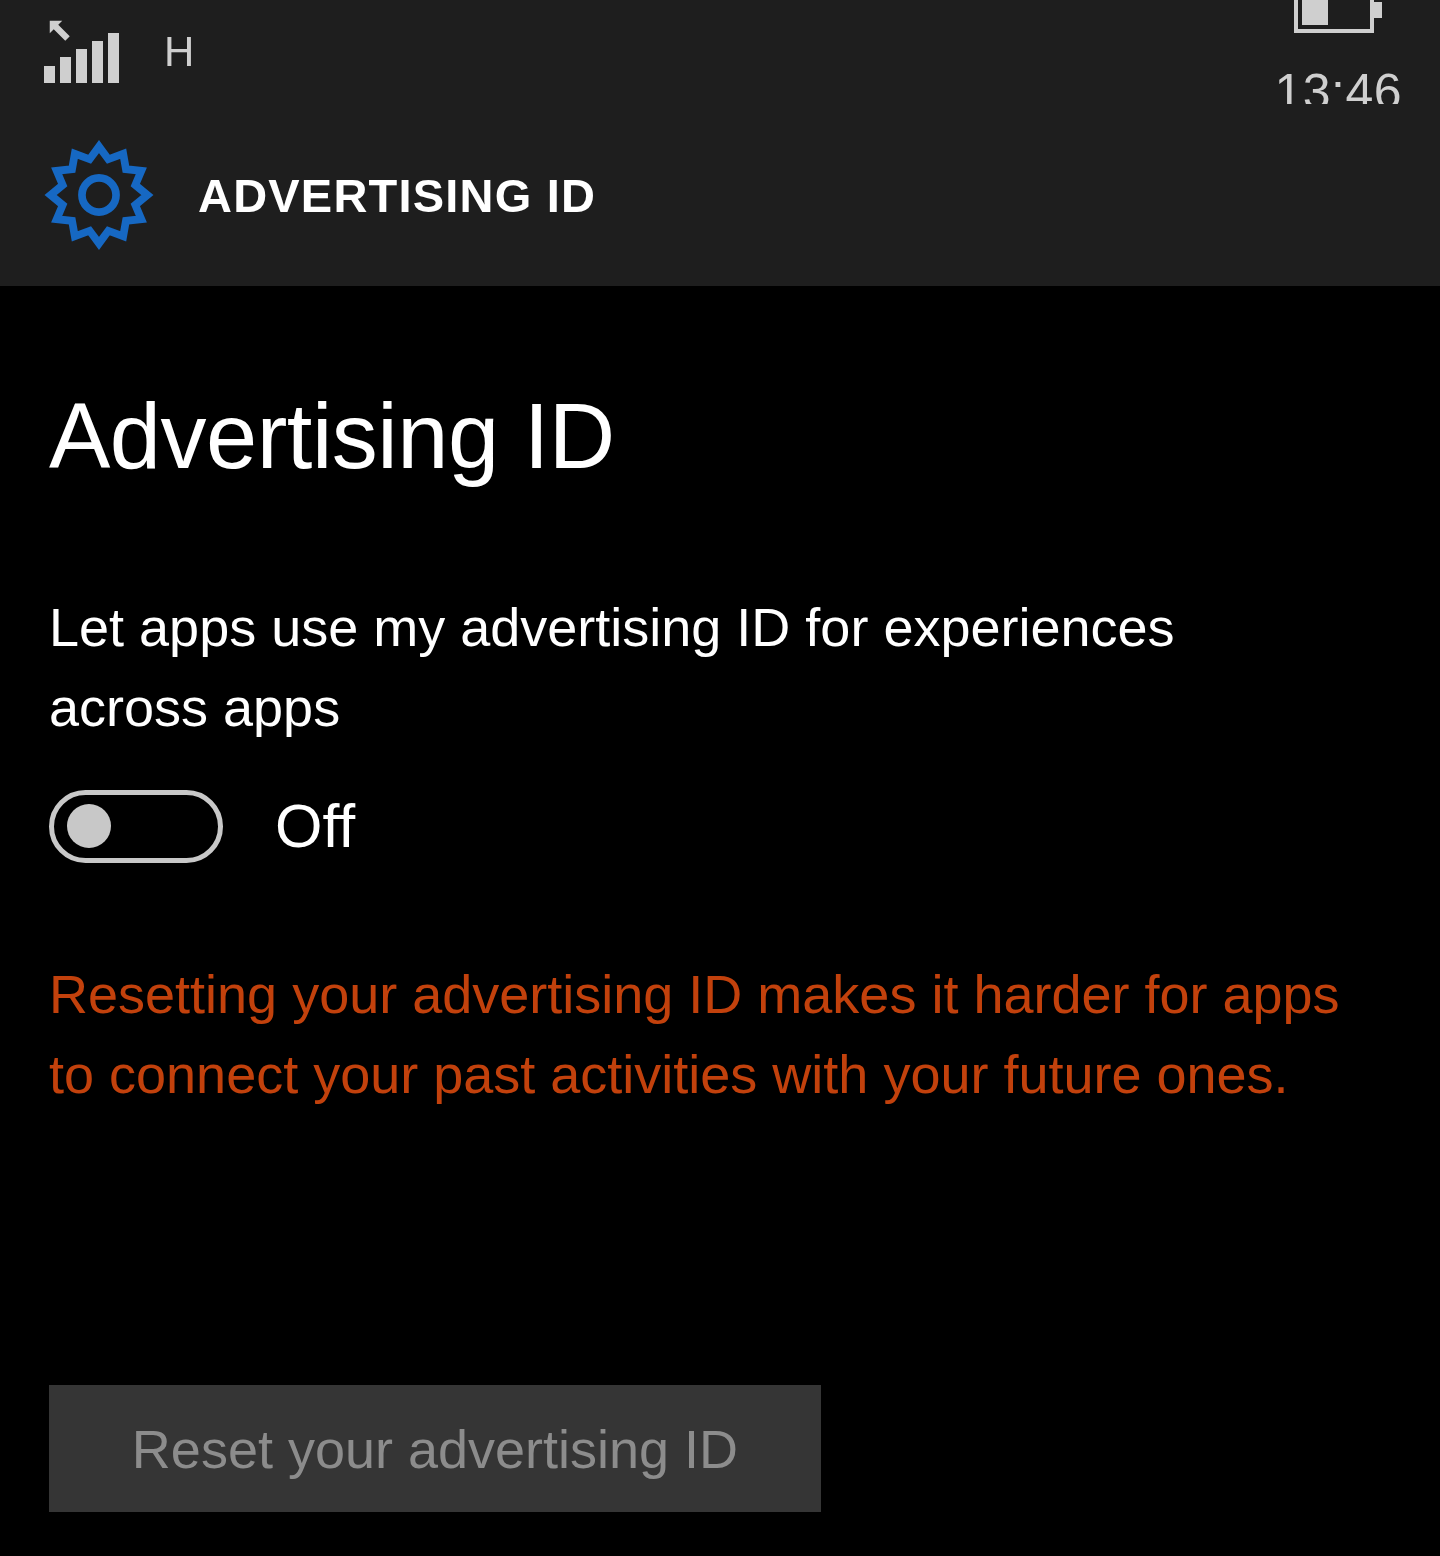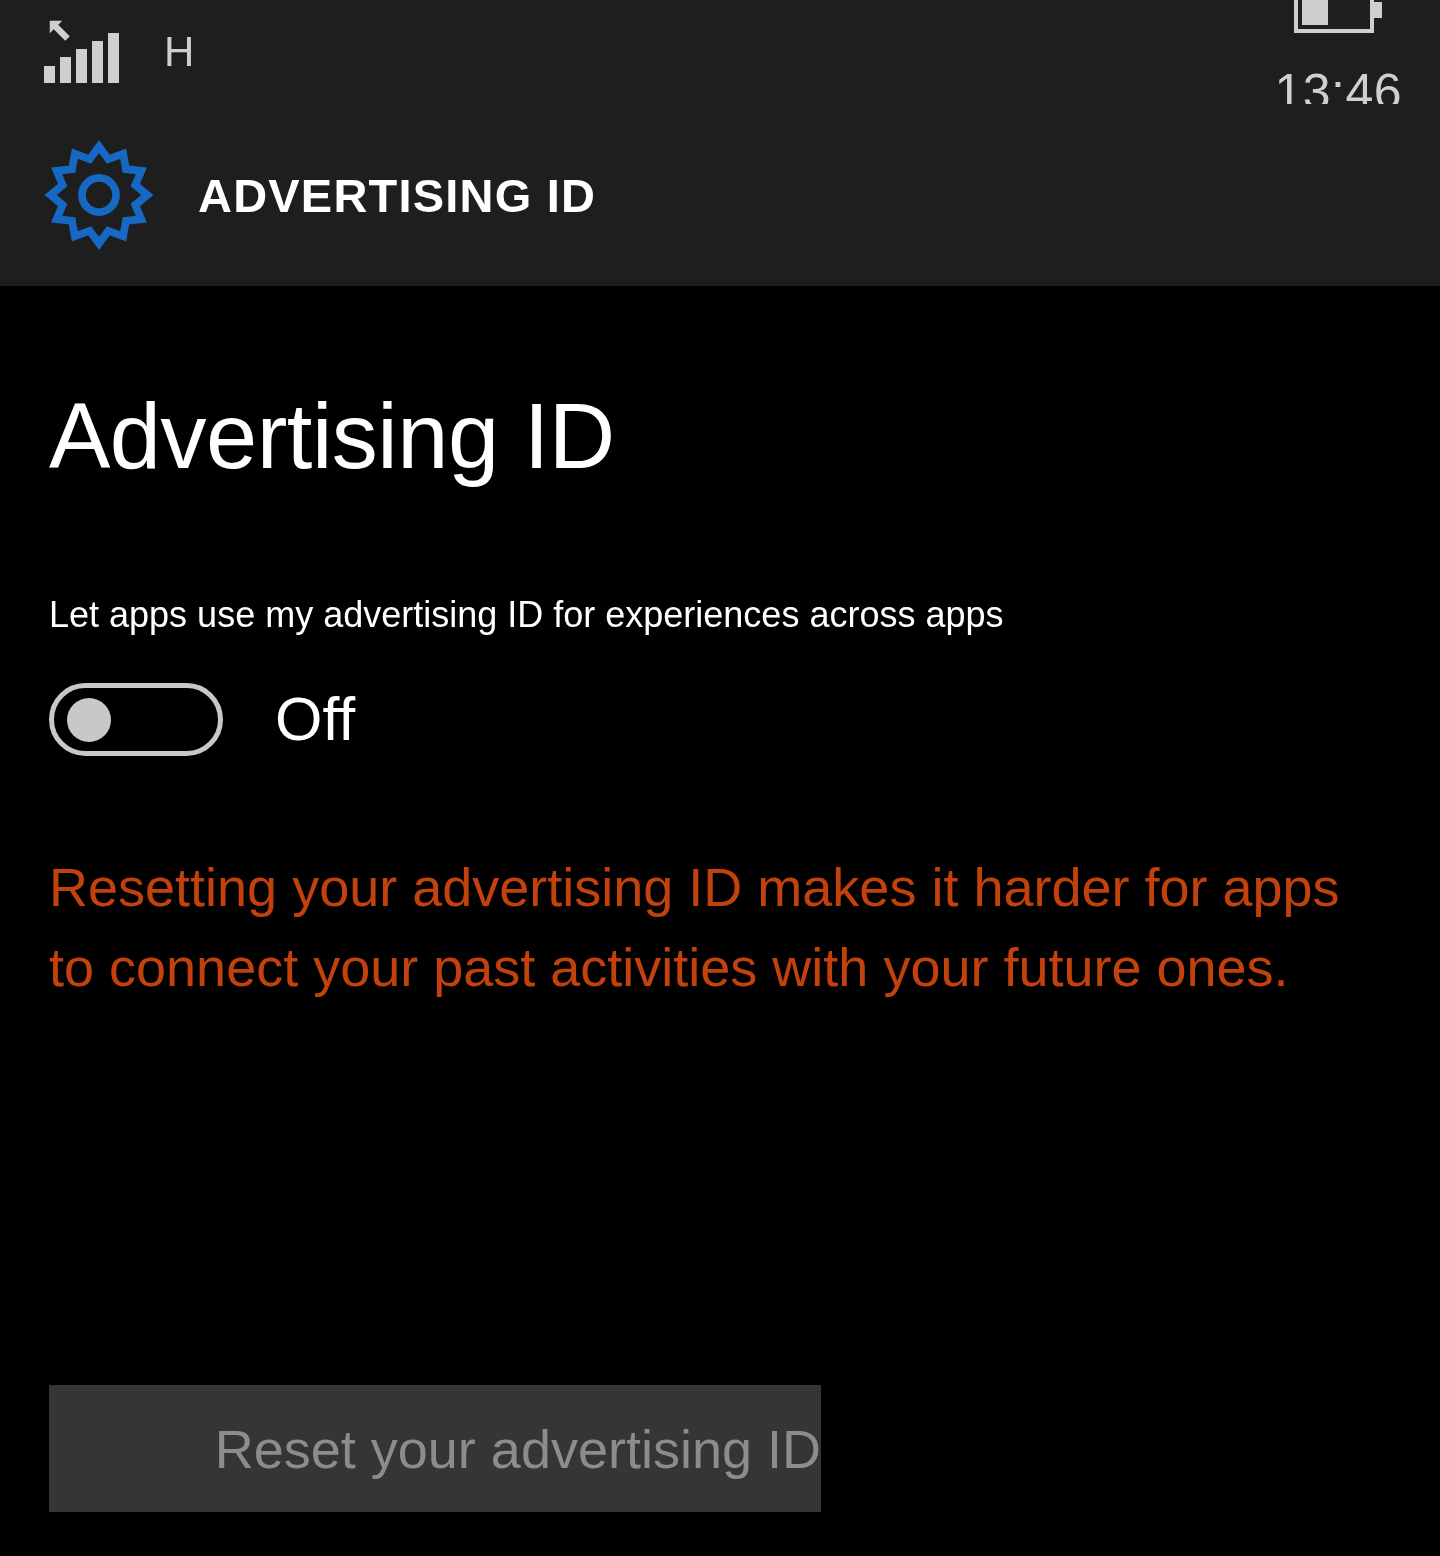--- a/index.html
+++ b/index.html
@@ -154,21 +154,21 @@
     margin-top:104px;
     font-size:92px;
     font-weight:300;
     color:#ffffff;
     line-height:1;
     letter-spacing:-0.5px;
   }
 
   .toggle-label {
     margin-top:106px;
-    font-size:36px;
+    font-size:54px;
     font-weight:300;
     line-height:1.48;
     color:#ffffff;
     max-width:1290px;
   }
 
   .toggle-row {
     margin-top:42px;
     display:flex;
     align-items:center;
@@ -217,21 +217,21 @@
     top:1099px;
     width:772px;
     height:127px;
     background:#353535;
     border:none;
     color:#8c8c8c;
     font-family:"Liberation Sans", sans-serif;
     font-size:54px;
     font-weight:300;
     line-height:1;
-    text-align:right;
+    text-align:center;
     cursor:default;
     padding:0;
   }
 </style>
 </head>
 <body>
 
 <div class="phone">
 
   <div class="status-bar">

